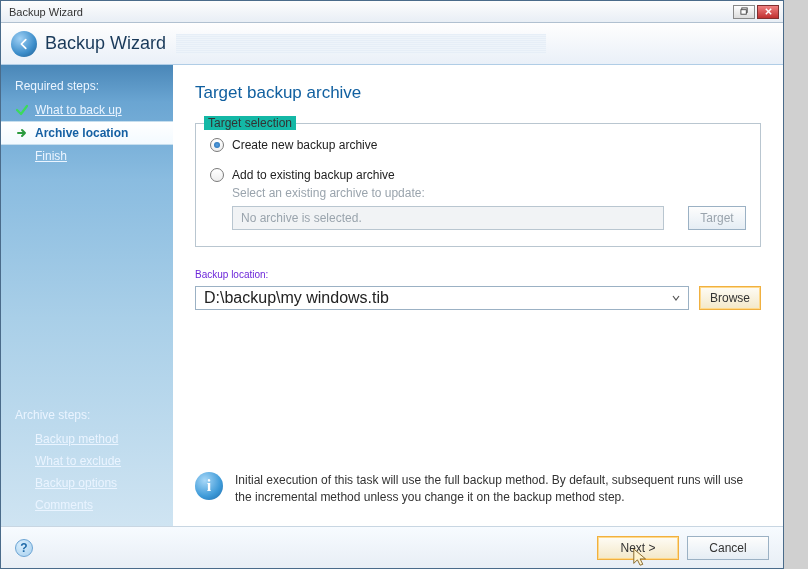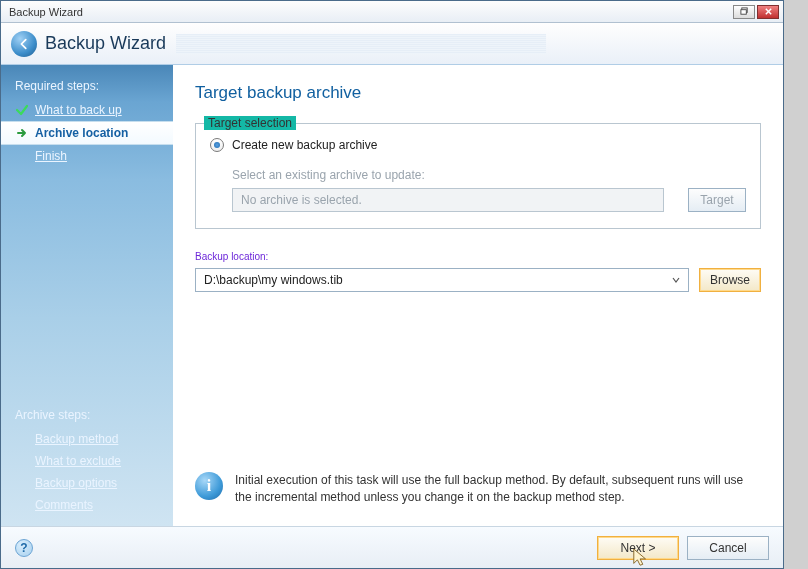--- a/index.html
+++ b/index.html
@@ -41,21 +41,21 @@
 .sub-instruction { color: #9aa4ad; font-size: 12px; margin: 2px 0 6px 22px; }
 .archive-row { display: flex; gap: 24px; margin-left: 22px; }
 .archive-field { flex: 1; height: 24px; border: 1px solid #b9c6d0; background: #f1f3f5; color: #9aa4ad; padding: 0 8px; display: flex; align-items: center; }
 .btn { height: 24px; min-width: 58px; padding: 0 10px; border: 1px solid #9bb1c4; background: linear-gradient(#fdfdfd,#e5edf4); font-size: 12px; color: #333; display: flex; align-items: center; justify-content: center; cursor: pointer; }
 .btn.disabled { color: #9aa4ad; }
 .btn.highlight { border-color: #f0b040; box-shadow: 0 0 0 1px #ffd98a inset; background: linear-gradient(#fefcf5,#f3e8c8); }
 
 .field-label { font-size: 10px; color: #6d28d9; margin-bottom: 6px; }
 .combo-row { display: flex; gap: 10px; }
 .combo { flex: 1; height: 24px; border: 1px solid #9bb1c4; background: #fff; display: flex; align-items: center; padding: 0 4px 0 8px; }
-.combo-text { flex: 1; font-size: 12px; color: #222; }
+.combo-text { flex: 1; font-size: 16px; color: #222; }
 .combo-arrow { width: 16px; display: flex; align-items: center; justify-content: center; color: #555; }
 
 .info-row { display: flex; gap: 12px; margin-top: auto; padding: 8px 0 12px; align-items: flex-start; }
 .info-icon { width: 28px; height: 28px; border-radius: 50%; background: radial-gradient(circle at 35% 30%, #a8d8f8, #3e9ad8 60%, #1f6aa8); display: flex; align-items: center; justify-content: center; color: #fff; font-weight: bold; font-size: 16px; font-family: Georgia, serif; flex-shrink: 0; }
 .info-text { font-size: 12px; color: #333; line-height: 1.4; }
 
 .footer { height: 42px; background: linear-gradient(#f7fbff,#e8eef5); border-top: 1px solid #c8d6e2; display: flex; align-items: center; padding: 0 14px; }
 .help-icon { width: 18px; height: 18px; border-radius: 50%; border: 1px solid #6ba4d4; background: radial-gradient(circle at 35% 30%, #d8edfc, #a9d1ef); color: #1f6aa8; display: flex; align-items: center; justify-content: center; font-size: 12px; font-weight: bold; }
 .footer-spacer { flex: 1; }
 .footer .btn { min-width: 82px; margin-left: 8px; position: relative; }
@@ -145,20 +145,24 @@
       <div class="fieldset">
         <div class="fieldset-legend">Target selection</div>
 
         <div class="radio-row">
           <div class="radio-outer selected">
               <div class="radio-inner"></div>
             </div>
           <div class="radio-label">Create new backup archive</div>
         </div>
 
+        <div class="radio-row" style="margin-bottom:4px;">
+          <div class="radio-outer"></div>
+          <div class="radio-label">Add to existing backup archive</div>
+        </div>
         <div class="sub-instruction">Select an existing archive to update:</div>
         <div class="archive-row">
           <div class="archive-field">No archive is selected.</div>
           <div class="btn disabled">Target</div>
         </div>
       </div>
 
       <div class="field-label">Backup location:</div>
       <div class="combo-row">
         <div class="combo">

